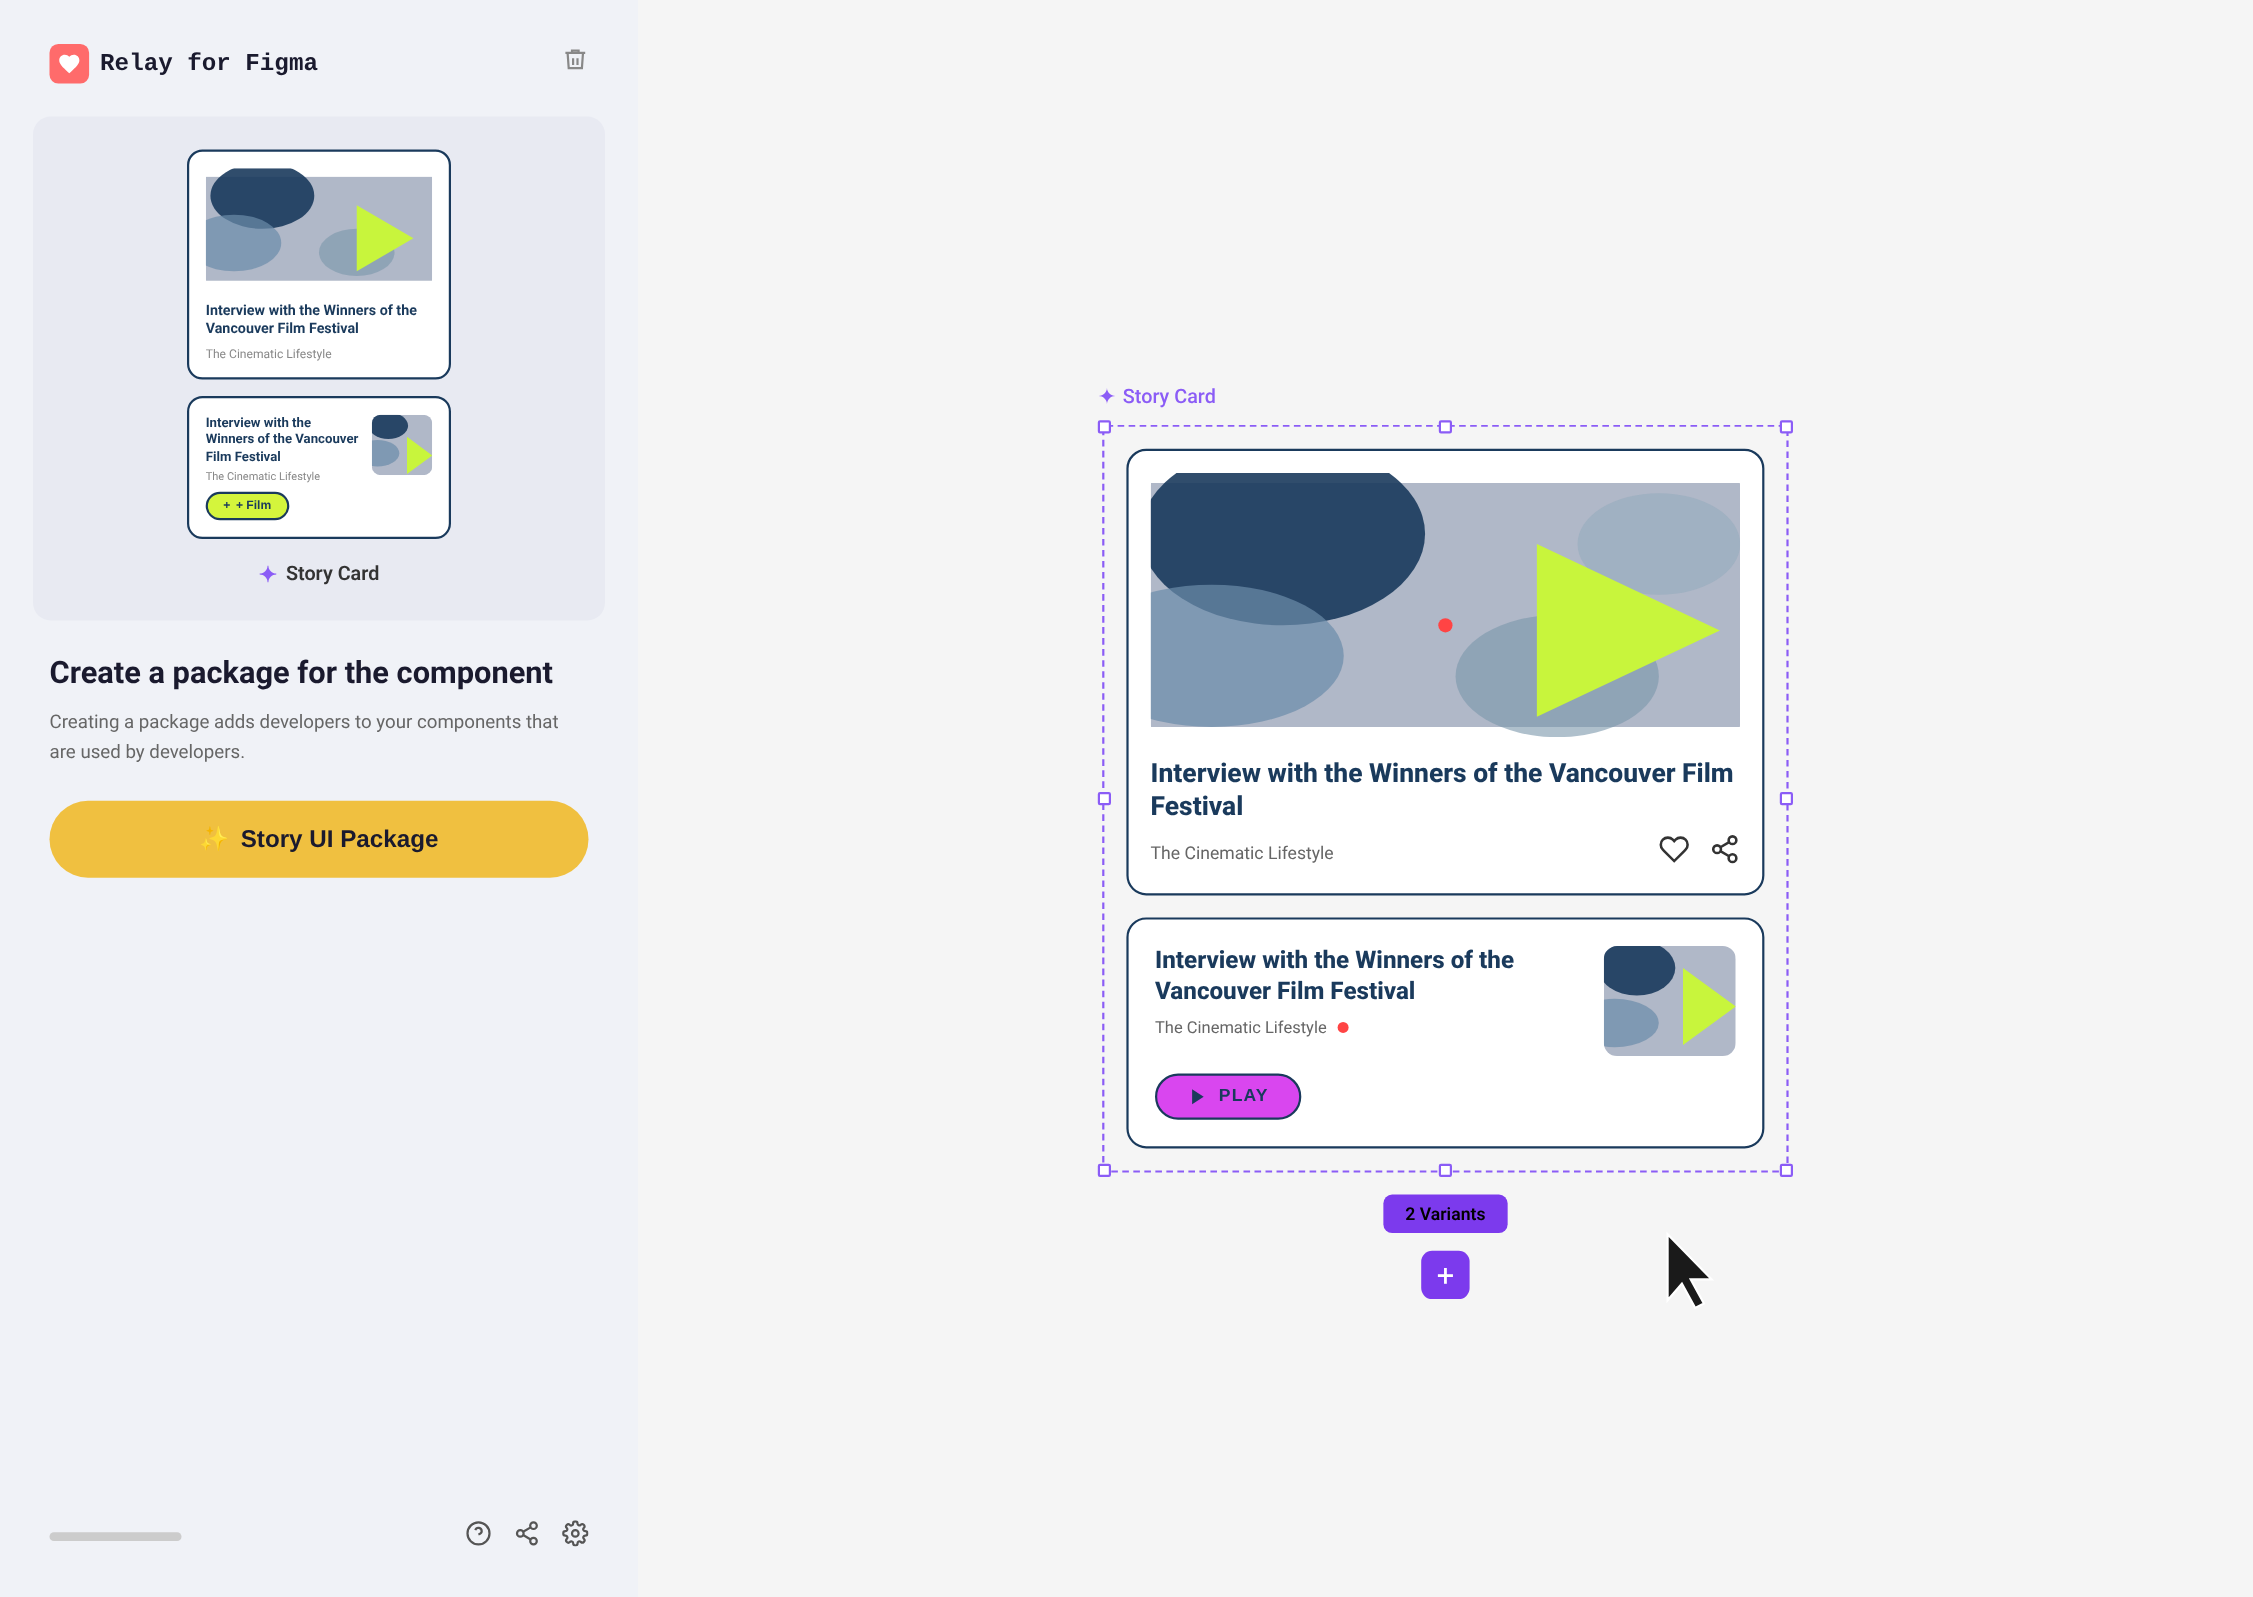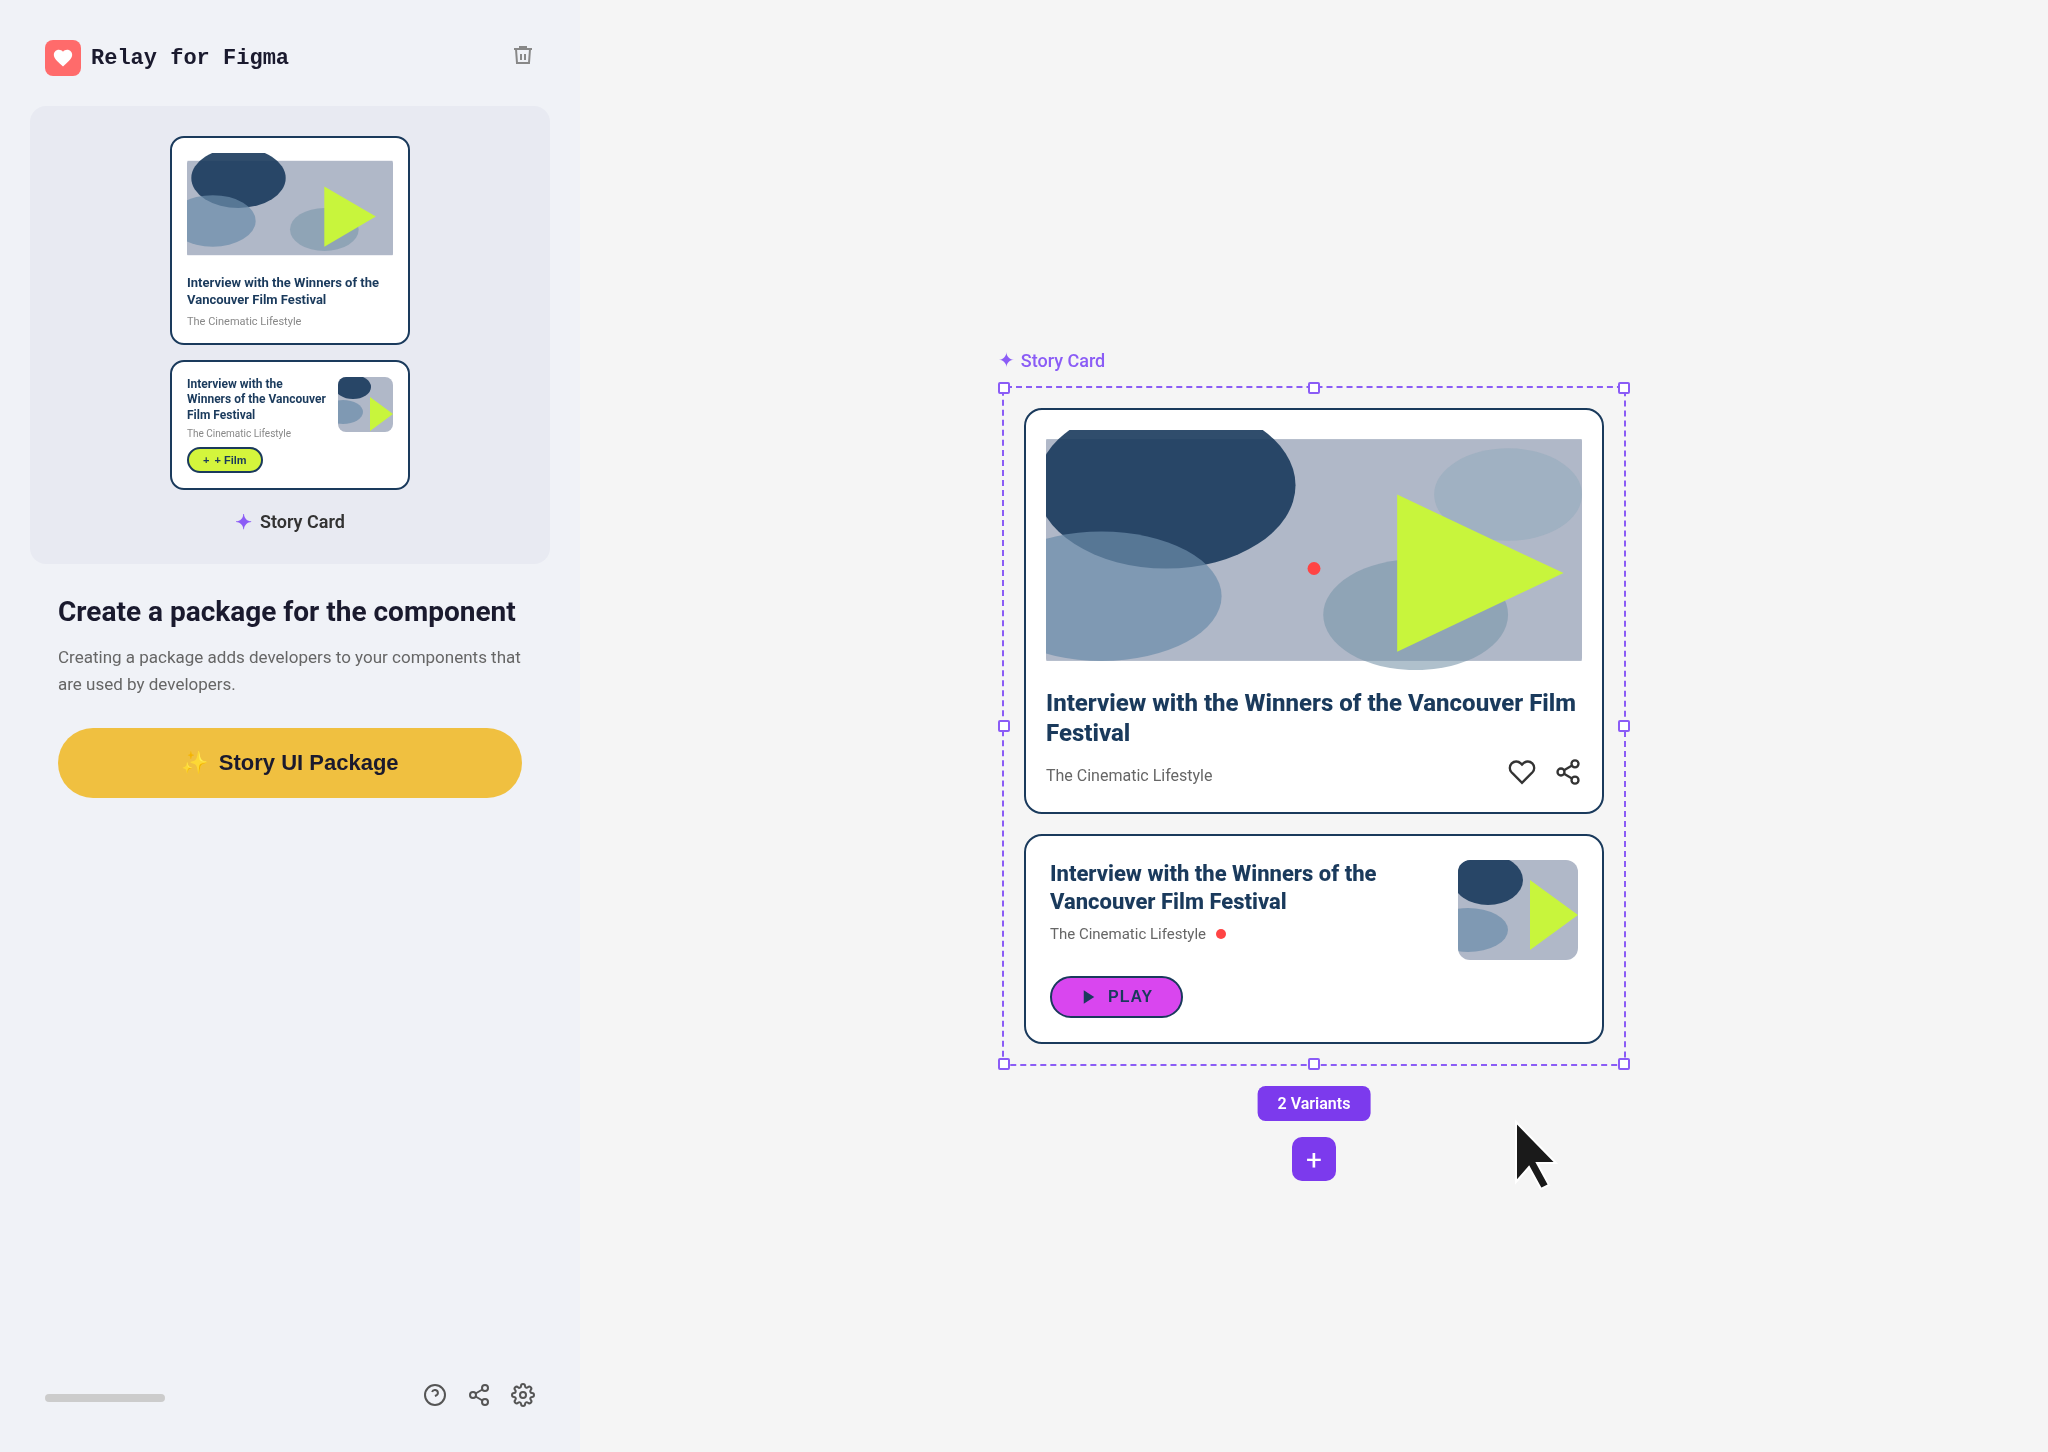--- a/index.html
+++ b/index.html
@@ -171,21 +171,21 @@
       margin-top: 5px;
     }
 
     .relay-icon {
       color: #8b5cf6;
       font-size: 20px;
     }
 
     
     .panel-content {
-      padding: 30px 58px;
+      padding: 30px 45px;
       flex: 1;
     }
 
     .content-title {
       font-size: 28px;
       font-weight: 700;
       color: #1a1a2e;
       margin-bottom: 14px;
       line-height: 1.3;
     }
@@ -412,21 +412,21 @@
       width: fit-content;
     }
 
     
     .variants-badge {
       position: absolute;
       bottom: -50px;
       left: 50%;
       transform: translateX(-50%);
       background: #7c3aed;
-      color: #ffffff;
+      color: #000000;
       padding: 8px 20px;
       border-radius: 8px;
       font-size: 16px;
       font-weight: 600;
     }
 
     .add-btn {
       position: absolute;
       bottom: -90px;
       left: 50%;

